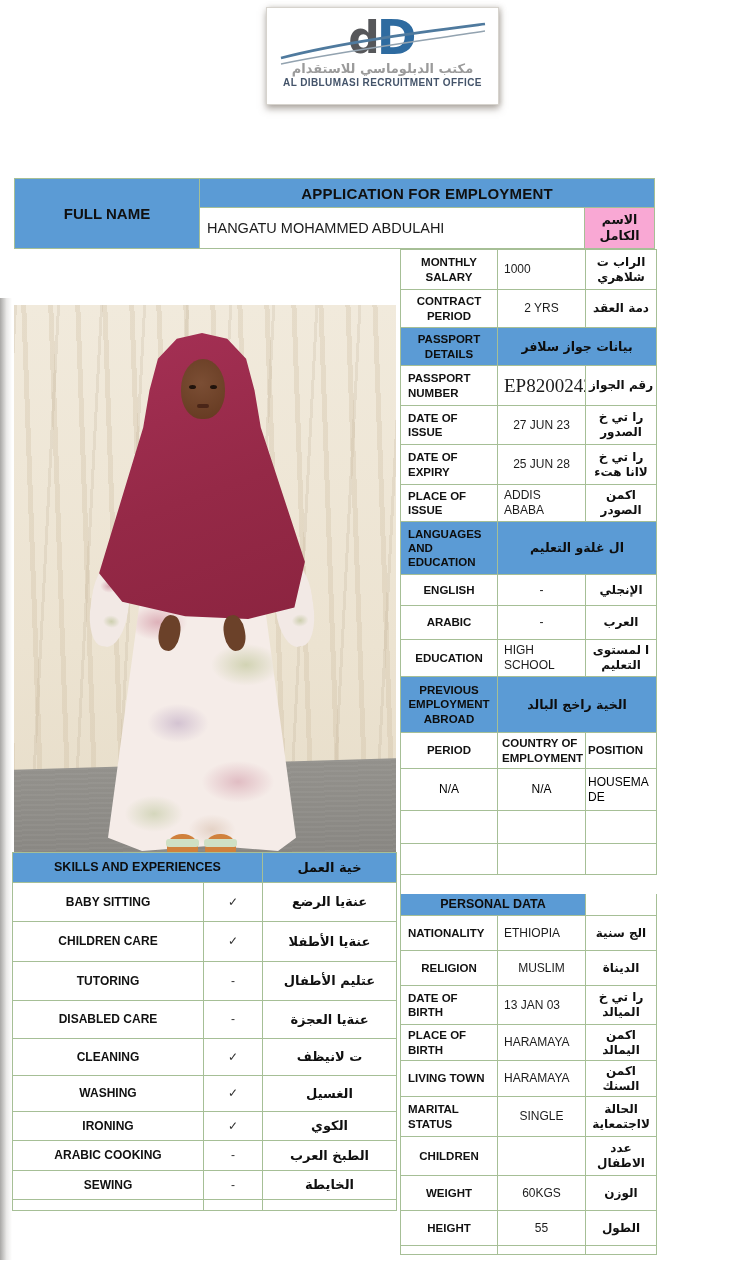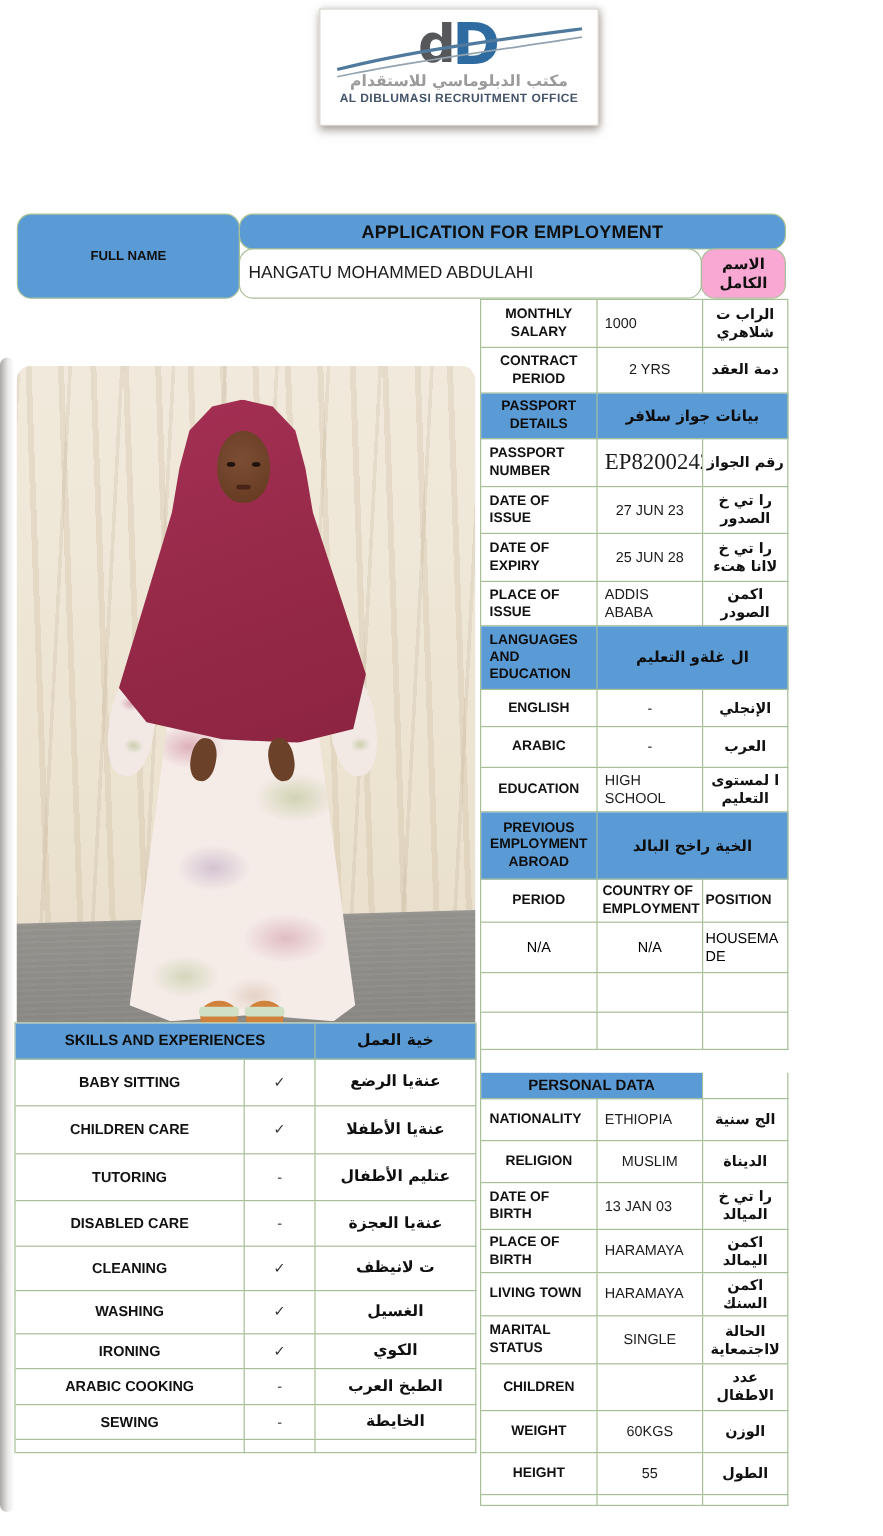--- a/index.html
+++ b/index.html
@@ -1,30 +1,30 @@
 <!DOCTYPE html>
 <html><head>
 <meta charset="utf-8">
 <style>
   html,body{margin:0;padding:0;}
   body{width:736px;height:1280px;background:#ffffff;font-family:"Liberation Sans",sans-serif;position:relative;overflow:hidden;}
-  .abs{position:absolute;box-sizing:border-box;border-radius:12px;}
+  .abs{position:absolute;box-sizing:border-box;}
   .blue{background:#5b9bd5;}
   
   .logo-box{position:absolute;left:266px;top:7px;width:233px;height:98px;background:#fff;border:1px solid #d6d3cd;
     box-shadow:0 4px 7px rgba(110,100,90,.5),2px 0 5px rgba(150,140,130,.35);display:flex;flex-direction:column;align-items:center;padding-top:4px;box-sizing:border-box;}
   .logo-mark{position:relative;height:50px;width:150px;display:flex;align-items:center;justify-content:center;}
   .logo-d1{font:800 44px "DejaVu Sans",sans-serif;color:#56575a;letter-spacing:-3px;}
   .logo-d2{font:800 48px "DejaVu Sans",sans-serif;color:#2e6ba0;}
   .swoosh{position:absolute;left:-35px;top:6px;}
   .logo-ar{font-family:"DejaVu Sans",sans-serif;font-weight:bold;font-size:13px;color:#9b9b9b;line-height:1.1;direction:rtl;}
   .logo-en{font-weight:bold;font-size:10px;color:#44546a;letter-spacing:.4px;margin-top:1px;}
   
   .hcell{border:1px solid #a6bf96;display:flex;align-items:center;justify-content:center;color:#101010;}
-  .fullname{left:14px;top:178px;width:186px;height:71px;font-weight:bold;font-size:11px;text-align:right;}
+  .fullname{left:14px;top:178px;width:186px;height:71px;font-weight:bold;font-size:15px;text-align:right;}
   .apptitle{left:199px;top:178px;width:456px;height:30px;font-weight:bold;font-size:15px;letter-spacing:.2px;}
   .namecell{left:199px;top:207px;width:386px;height:42px;background:#fff;justify-content:flex-start;padding-left:7px;font-size:14.5px;color:#1c1c1c;}
   .namear{left:584px;top:207px;width:71px;height:42px;background:#f9a8d4;font-family:"DejaVu Sans",sans-serif;font-weight:bold;font-size:12.5px;direction:rtl;text-align:center;line-height:1.25;}
   
   .tbl{position:absolute;border-left:1px solid #a6bf96;border-top:1px solid #a6bf96;background:#fff;}
   .rrow{display:flex;}
   .rc{box-sizing:border-box;border-right:1px solid #a6bf96;border-bottom:1px solid #a6bf96;display:flex;align-items:center;justify-content:center;overflow:hidden;line-height:1.22;}
   #rtable{left:400px;top:249px;width:256px;}
   .rc.lbl{width:97px;font-weight:bold;font-size:11.5px;text-align:center;padding:1px 3px;color:#111;}
   .rc.lbl.left{justify-content:flex-start;text-align:left;padding-left:7px;}

